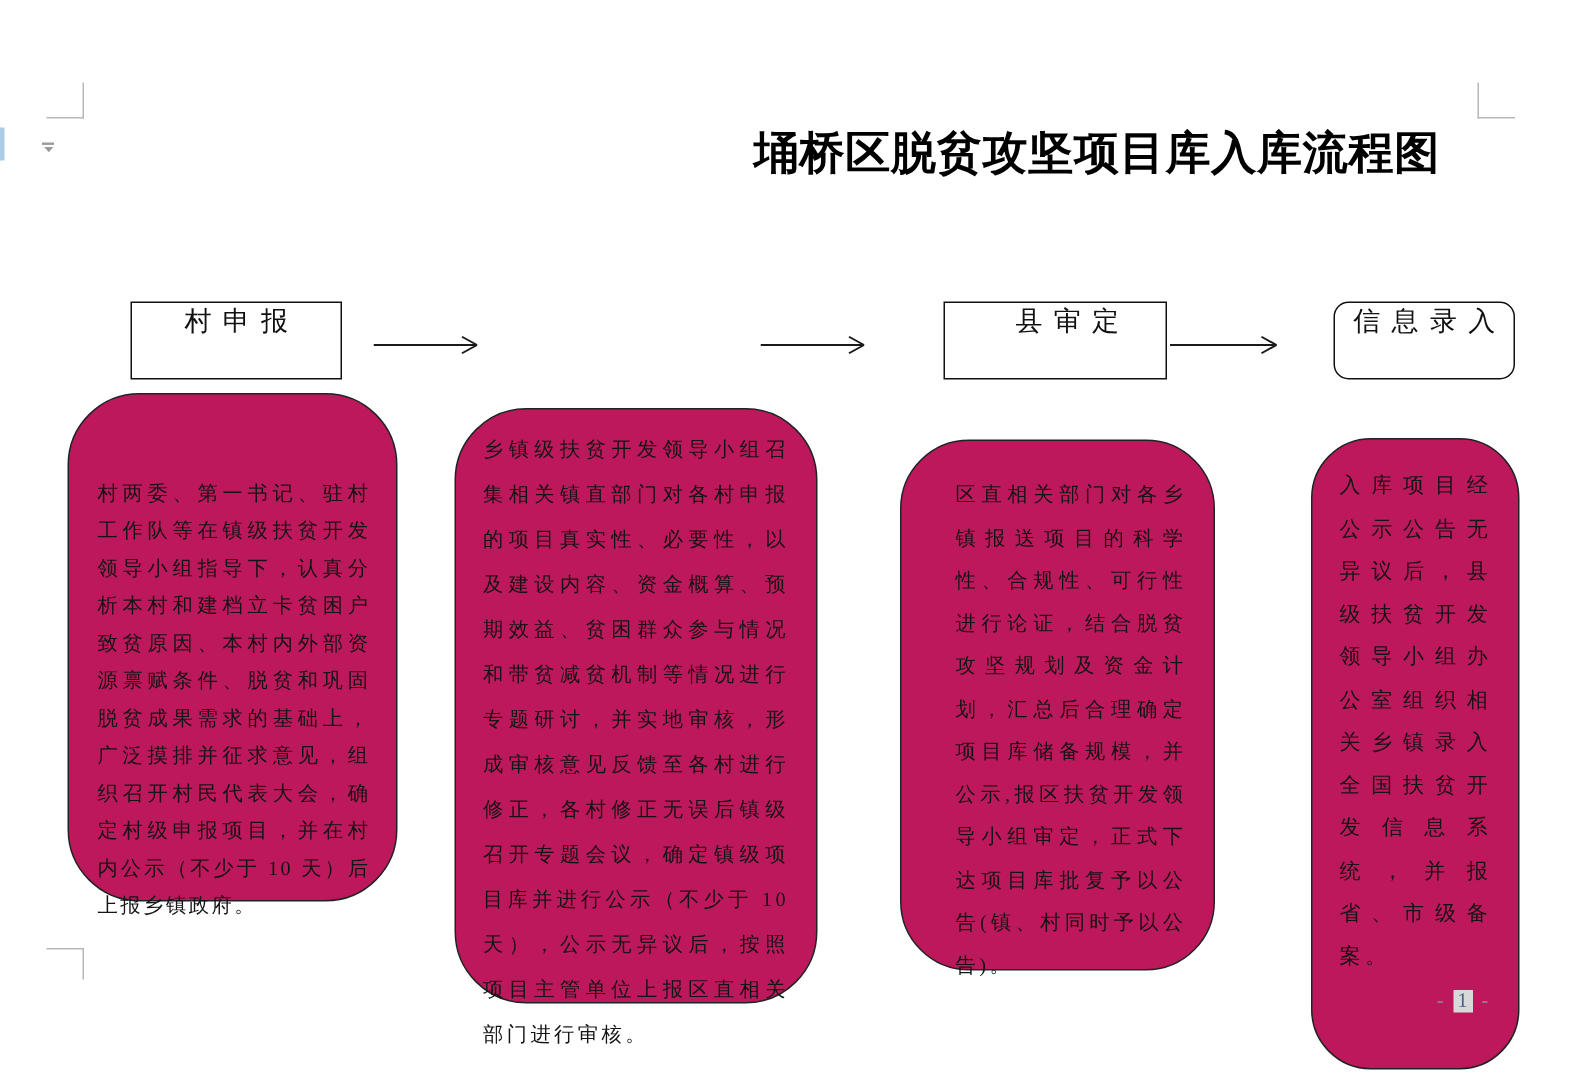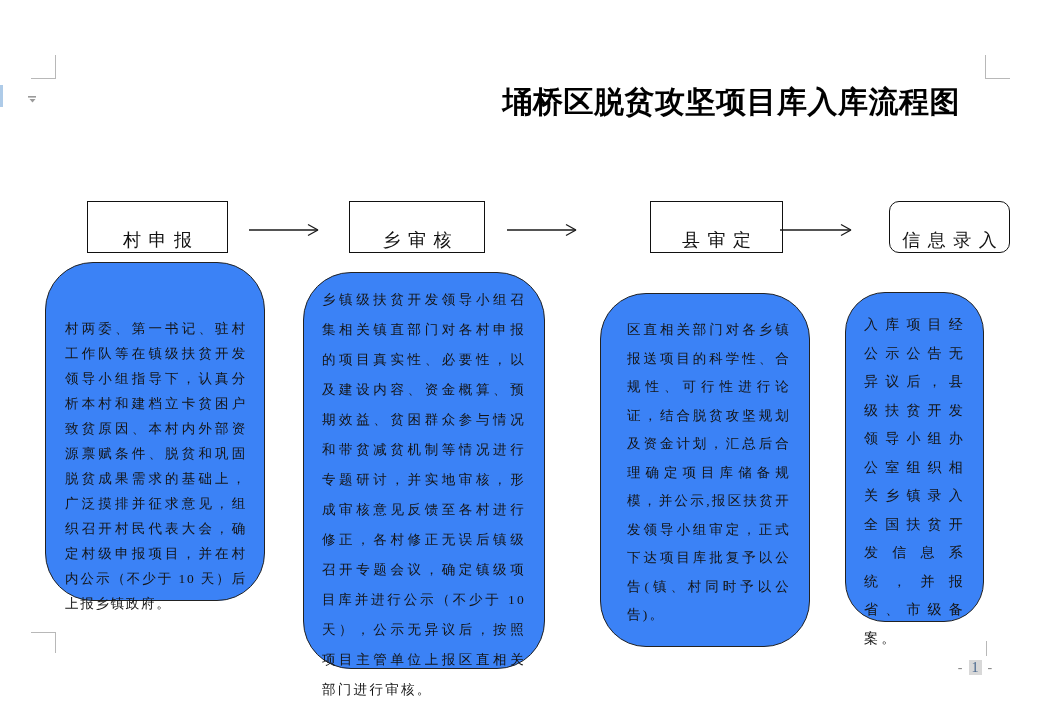--- a/index.html
+++ b/index.html
@@ -38,61 +38,61 @@
   }
   .page-number .dash { color: #8a8a8a; }
   .page-number .num {
     color: #46658c; background: #d8d8d8; padding: 0 3px; margin: 0 6px;
   }
 
   
   .stage-box {
     position: absolute; top: 201px; height: 50px;
     border: 1.5px solid #111; background: #fff;
-    display: flex; align-items: flex-end; justify-content: center;
+    display: flex; align-items: flex-start; justify-content: center;
   }
   .stage-box .lbl {
     font-size: 18px; letter-spacing: 0.42em; margin-right: -0.42em;
     color: #111; white-space: nowrap;
   }
   .b1 { left: 87px;  width: 139px; }
   .b2 { left: 349px; width: 134px; }
-  .b3 { left: 650px; width: 131px; }
+  .b3 { left: 629px; width: 131px; padding-left: 16px; }
   .b4 { left: 889px; width: 119px; border-radius: 10px; }
 
   .arrow { position: absolute; top: 223px; }
   .a1 { left: 249px; }
   .a2 { left: 507px; }
   .a3 { left: 780px; }
 
   
   .detail {
-    position: absolute; background: #3b82f6;
+    position: absolute; background: #be185d;
     border: 1.3px solid #222;
     box-sizing: border-box;
   }
   .detail p {
     margin: 0;
     text-align: justify;
     text-justify: inter-ideograph;
     color: #141414;
   }
   .rr1 { left: 45px;  top: 262px; width: 220px; height: 339px; border-radius: 48px;
          padding: 53px 17px 0 19px; }
   .rr1 p { font-size: 13.5px; line-height: 25px; letter-spacing: 1.7px; }
 
   .rr2 { left: 303px; top: 272px; width: 242px; height: 397px; border-radius: 48px;
          padding: 12px 18px 0 18px; }
   .rr2 p { font-size: 13.5px; line-height: 30px; letter-spacing: 2.3px; }
 
   .rr3 { left: 600px; top: 293px; width: 210px; height: 354px; border-radius: 46px;
-         padding: 22px 18px 0 26px; }
+         padding: 22px 18px 0 36px; }
   .rr3 p { font-size: 13.5px; line-height: 28.5px; letter-spacing: 2.3px; }
 
-  .rr4 { left: 845px; top: 292px; width: 139px; height: 330px; border-radius: 40px;
+  .rr4 { left: 874px; top: 292px; width: 139px; height: 421px; border-radius: 40px;
          padding: 18px 17px 0 18px; }
   .rr4 p { font-size: 14px; line-height: 28.5px; letter-spacing: 3.2px; }
 </style>
 </head>
 <body>
 
 <div class="page">
 
   <div class="crop crop-tl"></div>
   <div class="crop crop-tr"></div>
@@ -104,23 +104,20 @@
     <svg width="11" height="9" viewBox="0 0 11 9">
       <rect x="1" y="1" width="8" height="1.6" fill="#9a9a9a"></rect>
       <polygon points="2.5,4 8.5,4 5.5,7.5" fill="#9a9a9a"></polygon>
     </svg>
   </div>
 
   <div class="doc-title">埇桥区脱贫攻坚项目库入库流程图</div>
 
   <div class="stage-box b1">
     <span class="lbl">村申报</span>
-  </div>
-  <div class="stage-box b2">
-    <span class="lbl">乡审核</span>
   </div>
   <div class="stage-box b3">
     <span class="lbl">县审定</span>
   </div>
   <div class="stage-box b4">
     <span class="lbl">信息录入</span>
   </div>
 
   <svg class="arrow a1" width="72" height="14" viewBox="0 0 72 14">
     <line x1="0" y1="7" x2="68" y2="7" stroke="#1a1a1a" stroke-width="1.3"></line>

